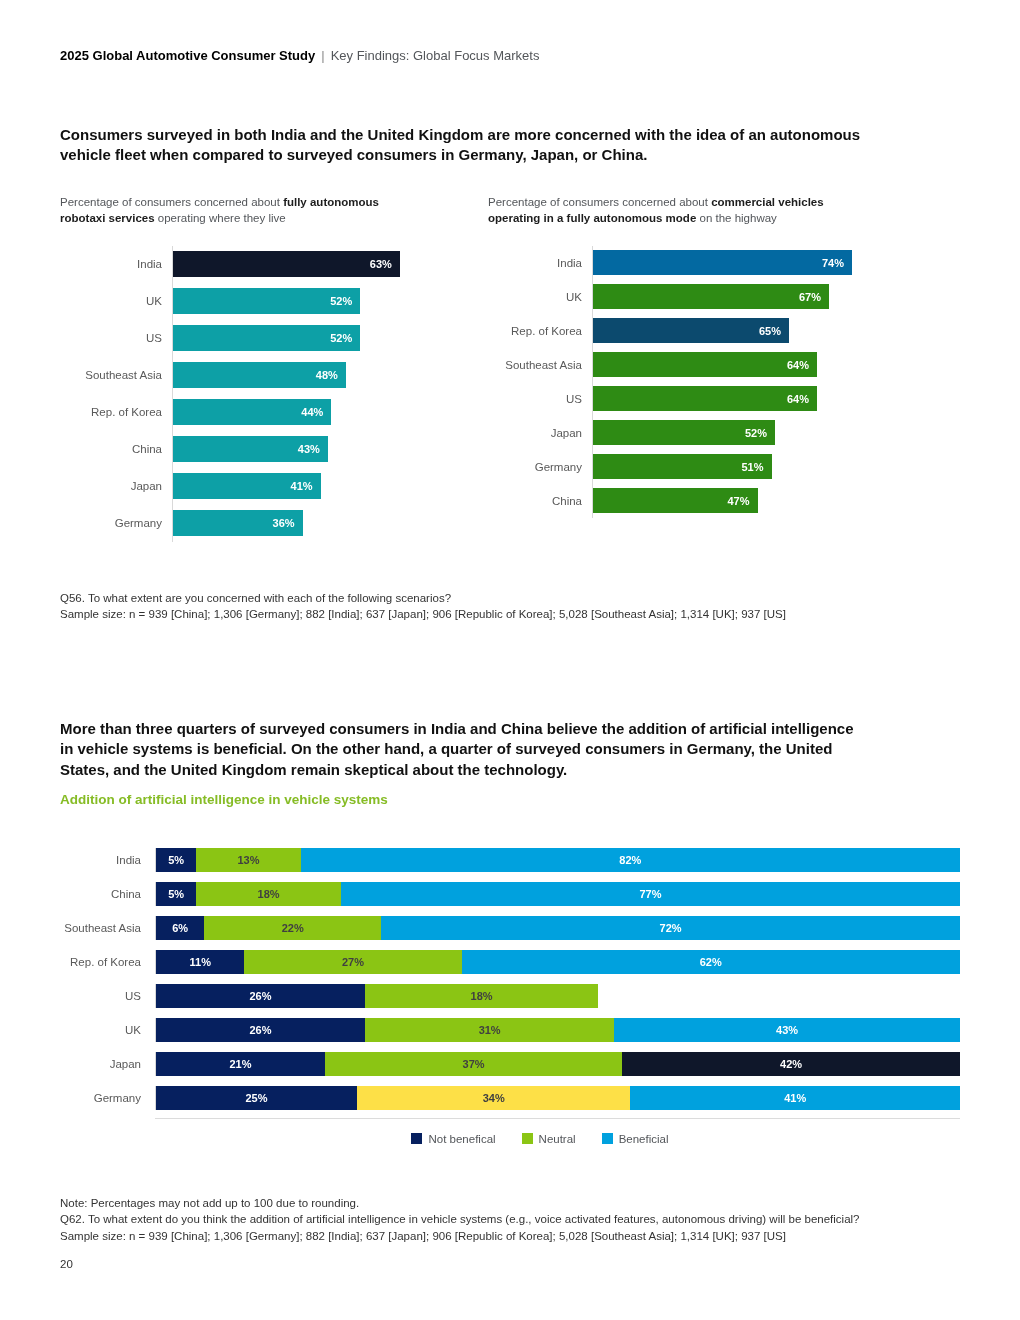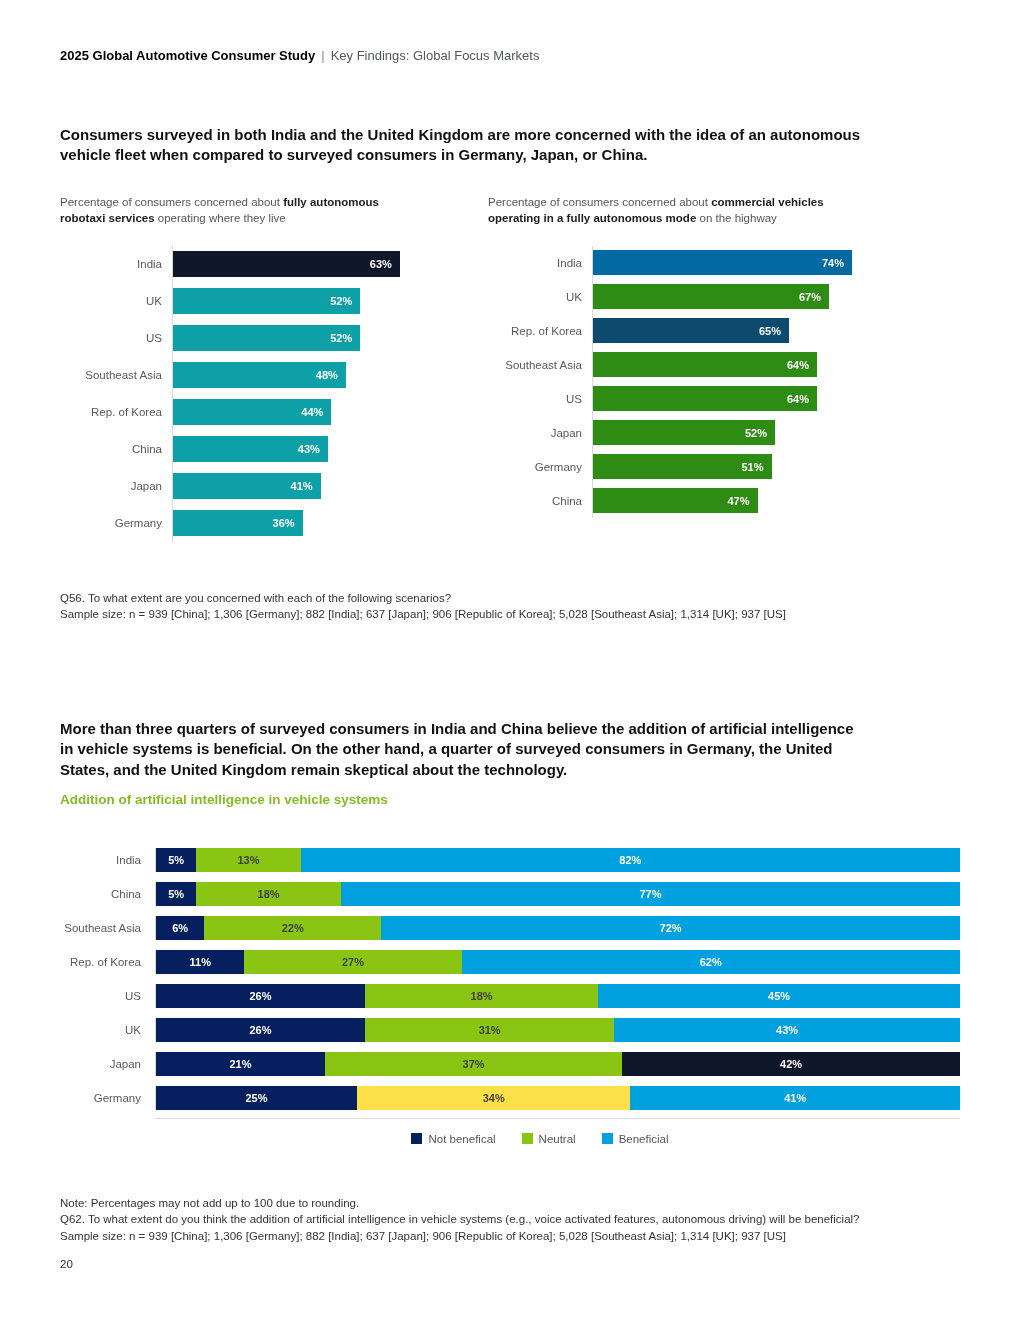--- a/index.html
+++ b/index.html
@@ -306,23 +306,20 @@
           </div>
           <div class="srow">
             <span class="cat">US</span>
             <div class="stackzone">
               <div class="seg" style="width: 26%; background: rgb(6, 32, 95);">
                 <span class="val" style="color: rgb(255, 255, 255);">26%</span>
               </div>
               <div class="seg" style="width: 29%; background: rgb(139, 197, 20);">
                 <span class="val" style="color: rgb(64, 64, 64);">18%</span>
               </div>
-              <div class="seg" style="width: 45%; background: rgb(0, 161, 222);">
-                <span class="val" style="color: rgb(255, 255, 255);">45%</span>
-              </div>
             </div>
           </div>
           <div class="srow">
             <span class="cat">UK</span>
             <div class="stackzone">
               <div class="seg" style="width: 26%; background: rgb(6, 32, 95);">
                 <span class="val" style="color: rgb(255, 255, 255);">26%</span>
               </div>
               <div class="seg" style="width: 31%; background: rgb(139, 197, 20);">
                 <span class="val" style="color: rgb(64, 64, 64);">31%</span>

